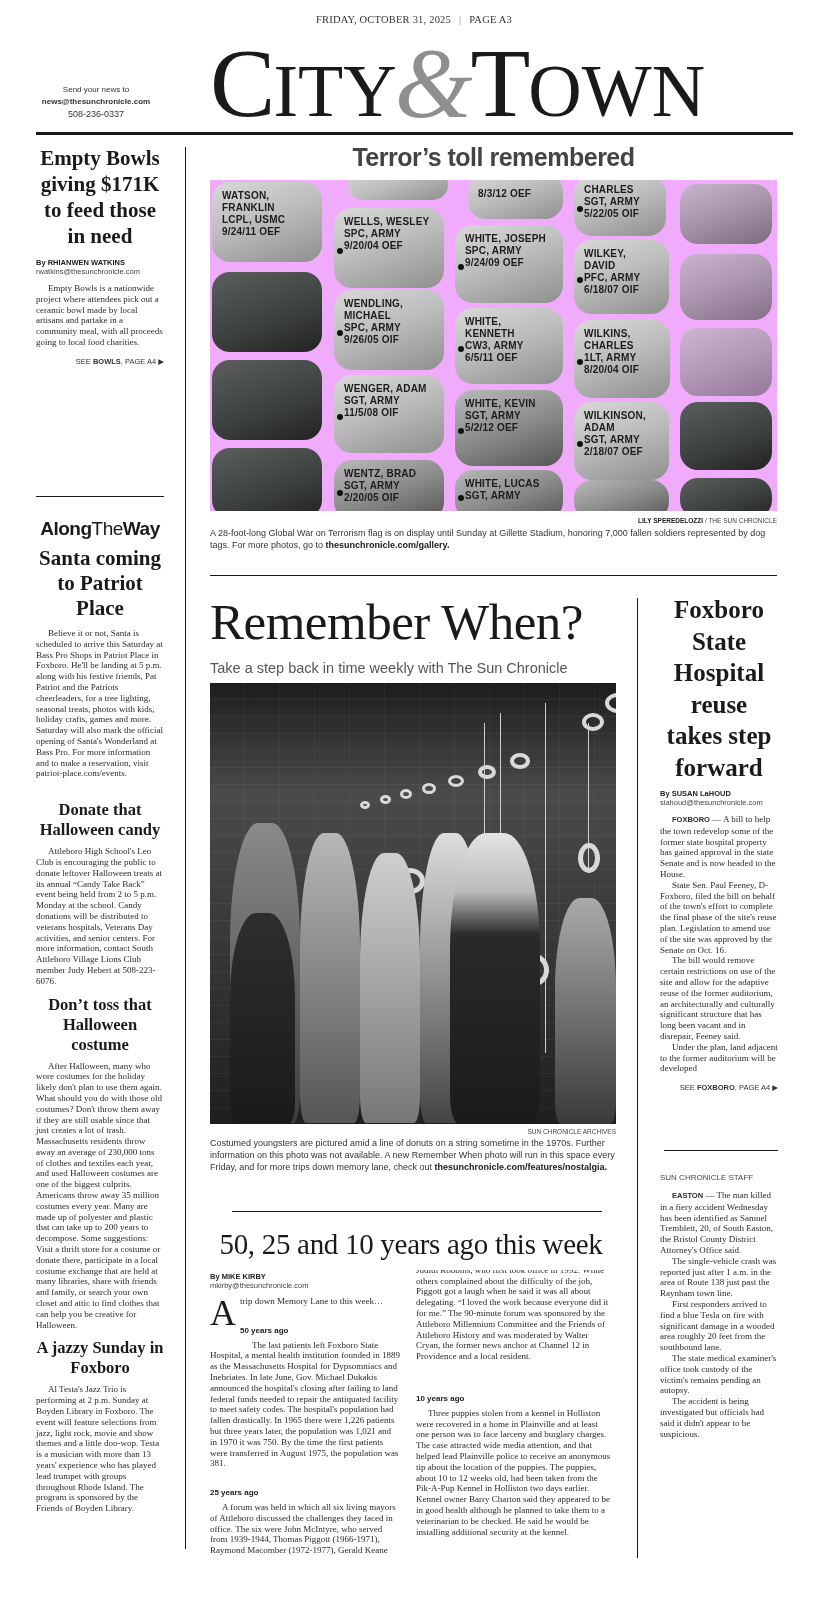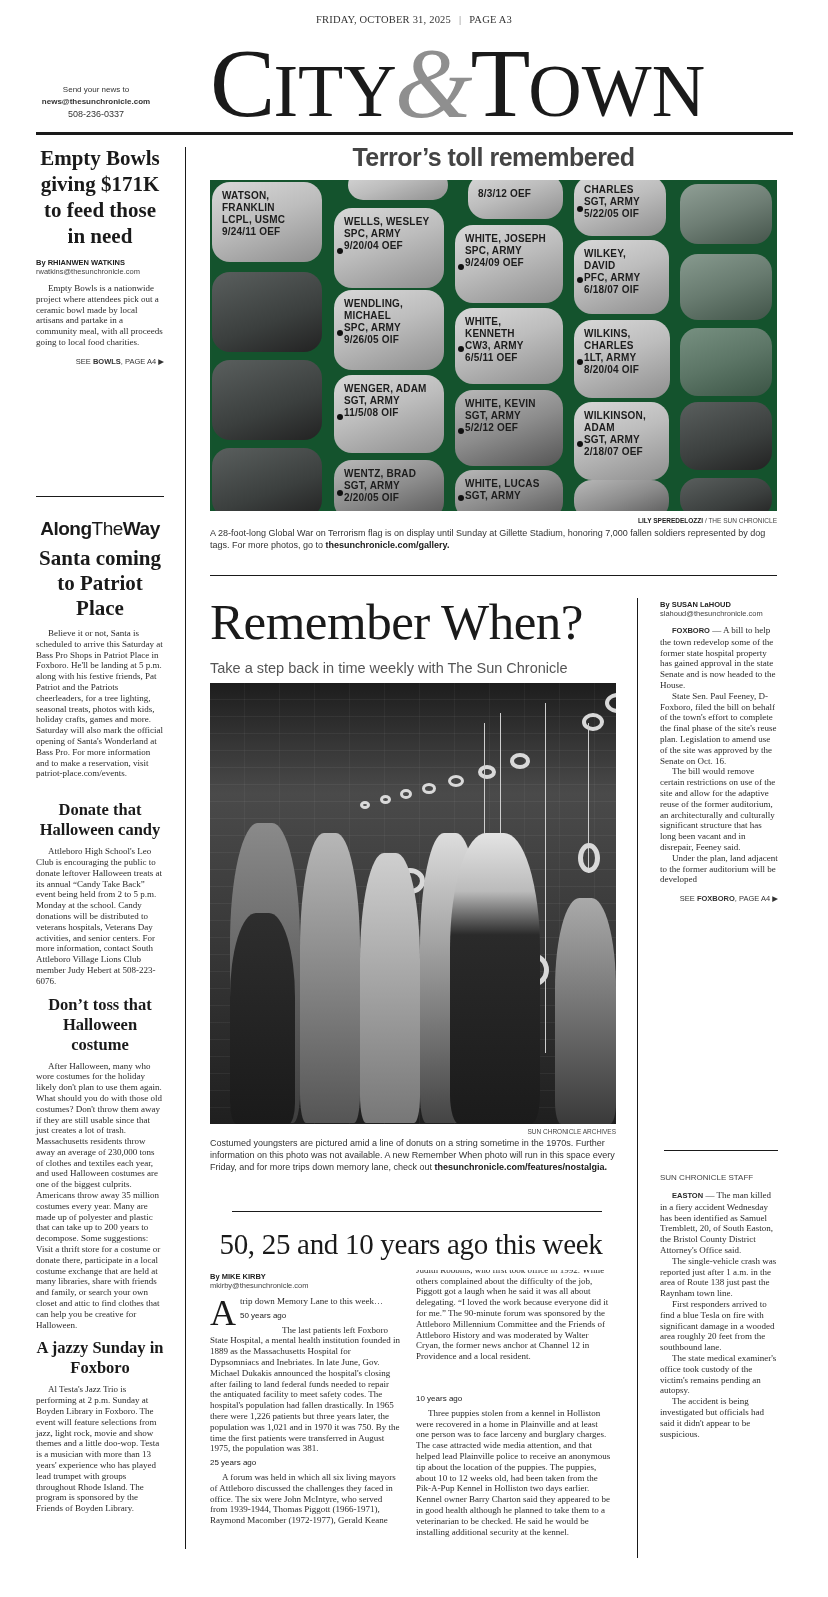--- a/index.html
+++ b/index.html
@@ -35,21 +35,21 @@
   .see { font-family: "Liberation Sans", sans-serif; font-size: 7.5px; text-align: right; color: #333; }
   .see b { font-weight: bold; }
   .hrule { height: 1px; background: #1a1a1a; }
 
   .along { font-family: "Liberation Sans", sans-serif; font-size: 19px; text-align: center; color: #1a1a1a; letter-spacing: -0.5px; }
   .along b { font-weight: bold; }
   .along span.thin { font-weight: normal; }
 
   
   .terror-head { left: 210px; width: 567px; top: 143px; text-align: center; font-family: "Liberation Sans", sans-serif; font-weight: bold; font-size: 25px; color: #444; letter-spacing: -0.5px; }
-  .photo { background: #14532d; overflow: hidden; }
+  .photo { background: #f0abfc; overflow: hidden; }
   .tags { left: 210px; top: 180px; width: 567px; height: 331px; }
   .tag { position: absolute; border-radius: 18px; background: linear-gradient(160deg, #d8d8d8 0%, #bdbdbd 45%, #8f8f8f 100%); font-family: "Liberation Sans", sans-serif; font-weight: bold; font-size: 10px; line-height: 12px; color: #1c1c1c; padding: 8px 10px; letter-spacing: 0.2px; }
   .tag.dark { background: linear-gradient(160deg, #5a5f5e 0%, #3b3f3e 60%, #222 100%); color: #2e3231; }
   .tag.mid { background: linear-gradient(160deg, #b9b9b9 0%, #8c8c8c 50%, #555 100%); }
   .tag .hole { position: absolute; left: 3px; top: 50%; width: 6px; height: 6px; border-radius: 50%; background: #111; }
   .credit { font-family: "Liberation Sans", sans-serif; font-size: 6.5px; color: #444; text-align: right; }
   .credit b { font-weight: bold; color: #222; }
   .caption { font-family: "Liberation Sans", sans-serif; font-size: 9px; line-height: 12px; color: #333; }
   .caption b { font-weight: bold; color: #1a1a1a; }
 
@@ -59,21 +59,21 @@
   .rwphoto { left: 210px; top: 683px; width: 406px; height: 441px; background: #2b2b2b; }
   .rwphoto .wall { position: absolute; left: 0; top: 0; width: 100%; height: 100%; background:
       repeating-linear-gradient(0deg, transparent 0 16px, rgba(255,255,255,0.05) 16px 17px),
       repeating-linear-gradient(90deg, transparent 0 34px, rgba(255,255,255,0.04) 34px 35px),
       linear-gradient(180deg, #1d1d1d 0%, #4a4a4a 25%, #3a3a3a 55%, #1f1f1f 100%); }
   .rwphoto .donut { position: absolute; border-radius: 50%; border: 5px solid #d9d9d9; background: transparent; }
   .rwphoto .string { position: absolute; width: 1px; background: #cfcfcf; }
   .rwphoto .kid { position: absolute; border-radius: 40% 40% 10% 10%; }
 
   .fifty-title { left: 210px; width: 402px; top: 1228px; text-align: center; font-family: "Liberation Serif", serif; font-size: 29px; color: #1a1a1a; white-space: nowrap; letter-spacing: -0.3px; }
-  .subhead { font-family: "Liberation Sans", sans-serif; font-weight: normal; font-size: 8px; color: #222; margin: 4px 0 3px 0; }
+  .subhead { font-family: "Liberation Sans", sans-serif; font-weight: bold; font-size: 8px; color: #222; margin: 19px 0 3px 0; }
   .dropcap { float: left; font-family: "Liberation Serif", serif; font-size: 36px; line-height: 30px; margin: 2px 4px 0 0; color: #1a1a1a; }
 
   
   .rcol { left: 660px; width: 118px; }
 </style>
 </head>
 <body>
 
 <div class="abs dateline">
   <span>FRIDAY, OCTOBER 31, 2025</span><span class="sep">|</span><span>PAGE A3</span>
@@ -308,20 +308,21 @@
   <div class="body">
     <div style="height:120px; overflow:hidden; position:relative;">
       <p style="position:absolute; top:-70px; left:0; text-indent:0;">A forum was held in which all six living mayors of Attleboro discussed the challenges they faced in office. The six were John McIntyre, who served from 1939-1944, Thomas Piggott (1966-1971), Raymond Macomber (1972-1977), Gerald Keane (1978-1983), Brenda Reed (1984-1985) and the incumbent mayor, Judith Robbins, who first took office in 1992. While others complained about the difficulty of the job, Piggott got a laugh when he said it was all about delegating. “I loved the work because everyone did it for me.” The 90-minute forum was sponsored by the Attleboro Millennium Committee and the Friends of Attleboro History and was moderated by Walter Cryan, the former news anchor at Channel 12 in Providence and a local resident.</p>
     </div>
     <div class="subhead" style="margin-top:4px;">10 years ago</div>
     <p>Three puppies stolen from a kennel in Holliston were recovered in a home in Plainville and at least one person was to face larceny and burglary charges. The case attracted wide media attention, and that helped lead Plainville police to receive an anonymous tip about the location of the puppies. The puppies, about 10 to 12 weeks old, had been taken from the Pik-A-Pup Kennel in Holliston two days earlier. Kennel owner Barry Charton said they appeared to be in good health although he planned to take them to a veterinarian to be checked. He said he would be installing additional security at the kennel.</p>
   </div>
 </div>
 
 <div class="abs rcol" style="top:594px;">
+  <h1 class="hl-bold" style="font-size:25px; line-height:31.5px;">Foxboro State Hospital reuse takes step forward</h1>
   <div style="margin-top:6px;">
     <div class="byline">By SUSAN LaHOUD</div>
     <div class="email-line">slahoud@thesunchronicle.com</div>
   </div>
   <div class="body" style="margin-top:7px;">
     <p><span class="dateline-word">FOXBORO</span><span> — A bill to help the town redevelop some of the former state hospital property has gained approval in the state Senate and is now headed to the House.</span></p>
     <p>State Sen. Paul Feeney, D-Foxboro, filed the bill on behalf of the town's effort to complete the final phase of the site's reuse plan. Legislation to amend use of the site was approved by the Senate on Oct. 16.</p>
     <p>The bill would remove certain restrictions on use of the site and allow for the adaptive reuse of the former auditorium, an architecturally and culturally significant structure that has long been vacant and in disrepair, Feeney said.</p>
     <p>Under the plan, land adjacent to the former auditorium will be developed</p>
   </div>

